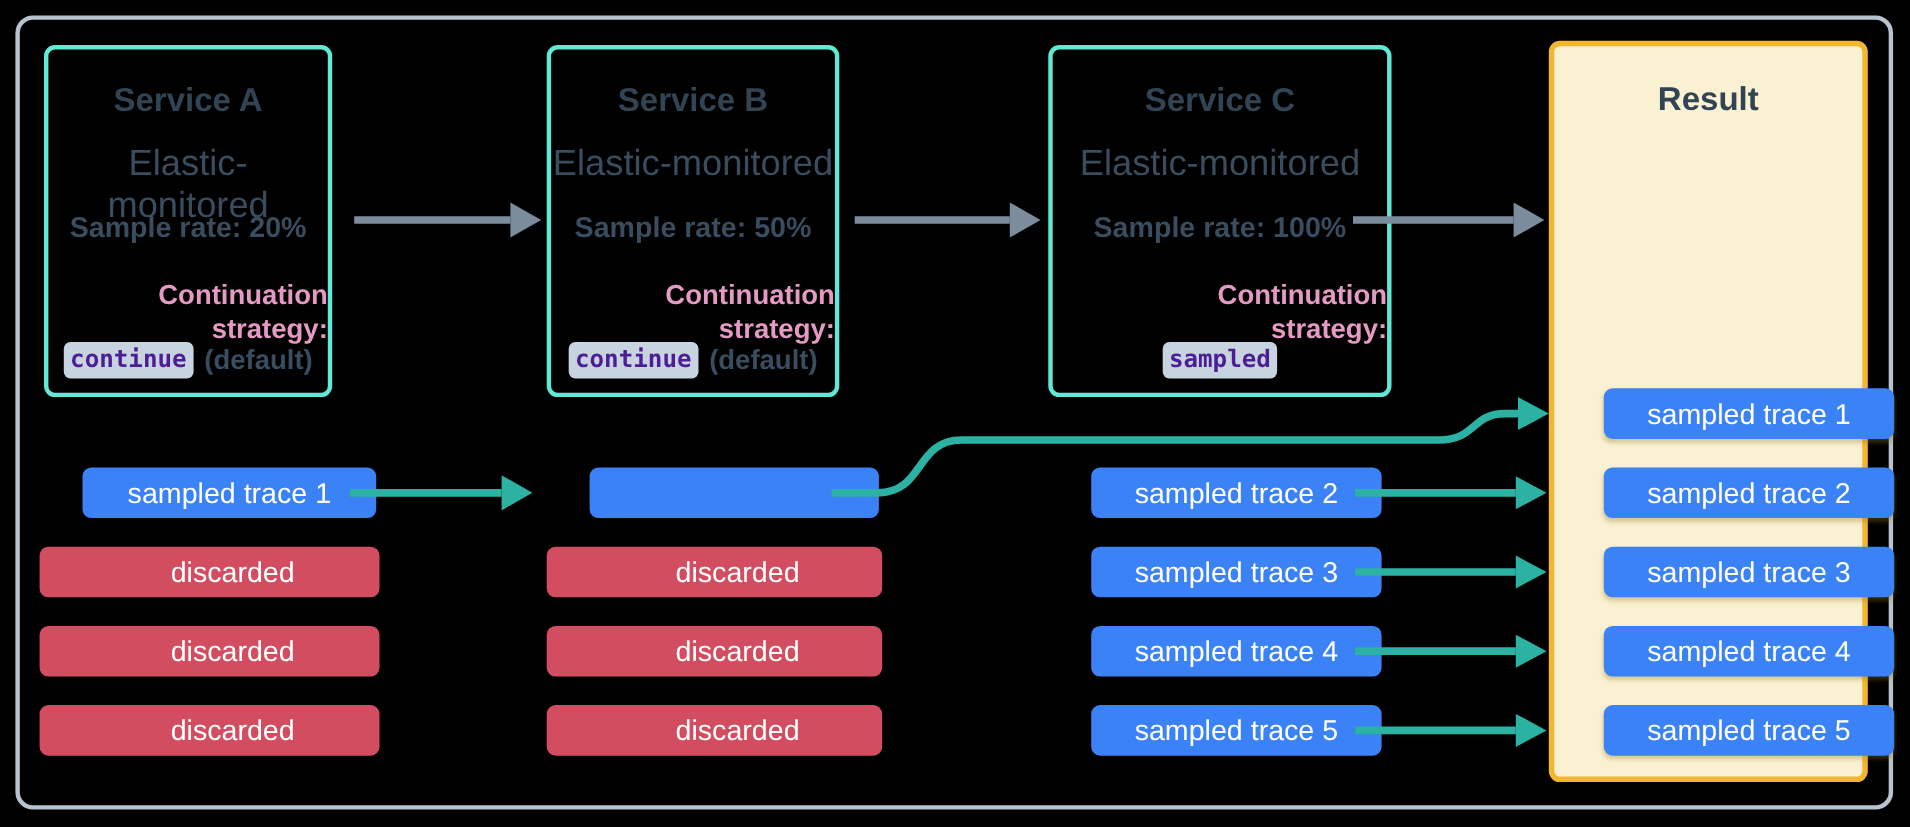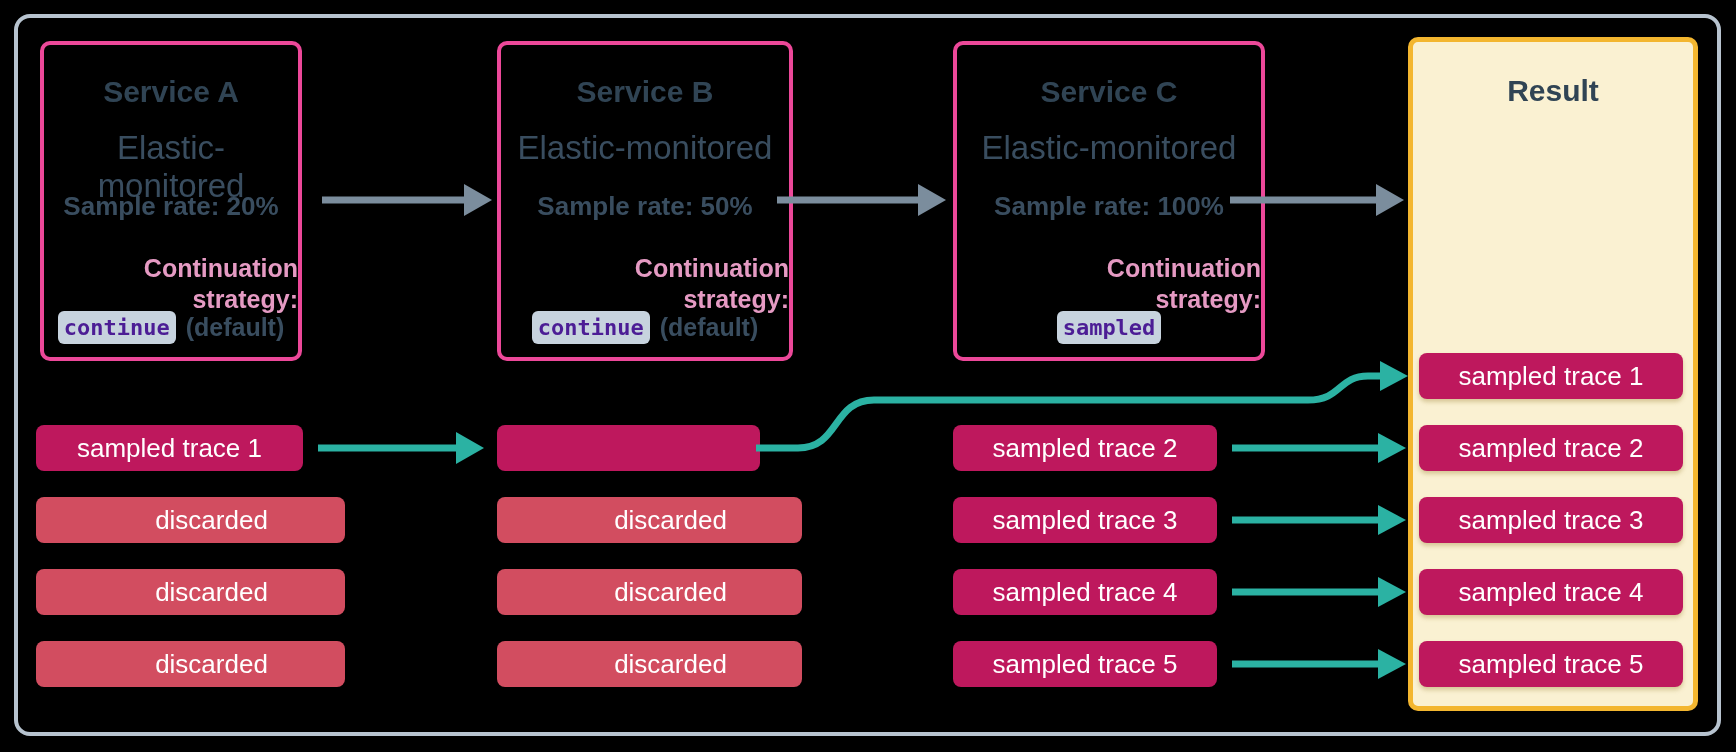--- a/index.html
+++ b/index.html
@@ -3,21 +3,21 @@
 <meta charset="utf-8">
 <style>
   html,body{margin:0;padding:0;background:#000;}
   #canvas{position:relative;width:1736px;height:752px;background:#000;overflow:hidden;
           font-family:"Liberation Sans",sans-serif;}
   
   .frame{position:absolute;left:14px;top:14px;width:1707px;height:722px;box-sizing:border-box;
          border:4px solid #b7c3cf;border-radius:16px;}
   
   .svc-box{position:absolute;top:41px;height:320px;box-sizing:border-box;
-           border:4px solid #ec4899;border-radius:10px;}
+           border:4px solid #5eead4;border-radius:10px;}
   .svc-title{position:absolute;top:30px;left:0;width:100%;text-align:center;
              font-size:30px;font-weight:bold;color:#304454;}
   .svc-sub{position:absolute;top:84px;left:0;width:100%;text-align:center;
            font-size:33px;font-weight:normal;color:#3e5468;opacity:.92;}
   .svc-rate{position:absolute;top:146px;left:0;width:100%;text-align:center;
             font-size:26px;font-weight:bold;color:#3e5468;opacity:.92;}
   .svc-strategy{position:absolute;top:208px;left:0;width:100%;text-align:right;
                 font-size:25px;font-weight:bold;color:#f9a8d4;opacity:.92;line-height:31px;}
   .svc-chiprow{position:absolute;top:266px;left:0;width:100%;text-align:center;
                font-size:25px;font-weight:bold;color:#3e5468;}
@@ -26,21 +26,21 @@
         padding:4px 6px;vertical-align:middle;}
   .chip-suffix{margin-left:10px;vertical-align:middle;opacity:.92;}
   
   .result-box{position:absolute;left:1408px;top:37px;width:290px;height:674px;box-sizing:border-box;
               border:5px solid #f3b62f;border-radius:10px;background:#faf1d2;}
   .result-title{position:absolute;top:32px;left:0;width:100%;text-align:center;
                 font-size:30px;font-weight:bold;color:#304454;}
   
   .pill{position:absolute;height:46px;border-radius:8px;color:#fff;
         font-size:26px;line-height:46px;text-align:center;white-space:nowrap;overflow:hidden;}
-  .pill.sampled{background:#be185d;}
+  .pill.sampled{background:#3b82f6;margin-left:39px;}
   .pill.discarded{background:#d24d60;padding-left:42px;}
   .pill.in-result{box-shadow:0 3px 4px rgba(150,120,40,0.35);}
   .col1{left:36px;width:267px;}
   .col2{left:497px;width:263px;}
   .col3{left:953px;width:264px;}
   .colr{left:1419px;width:264px;}
   .row0{top:353px;} .row1{top:425px;} .row2{top:497px;} .row3{top:569px;} .row4{top:641px;}
   svg.overlay{position:absolute;left:0;top:0;pointer-events:none;}
   .gray-line{stroke:#7b8d9d;stroke-width:7;fill:none;}
   .gray-head{fill:#7b8d9d;}
@@ -60,21 +60,21 @@
     <div class="svc-rate">Sample rate: 20%</div>
     <div class="svc-strategy">
       <span>Continuation</span><br>
       <span>strategy:</span>
     </div>
     <div class="svc-chiprow">
       <span class="chip">continue</span><span class="chip-suffix">(default)</span>
     </div>
   </div>
 
-  <div class="svc-box" style="left:497px;width:296px;">
+  <div class="svc-box" style="left:497px;width:266px;">
     <div class="svc-title">Service B</div>
     <div class="svc-sub">Elastic-monitored</div>
     <div class="svc-rate">Sample rate: 50%</div>
     <div class="svc-strategy">
       <span>Continuation</span><br>
       <span>strategy:</span>
     </div>
     <div class="svc-chiprow">
       <span class="chip">continue</span><span class="chip-suffix">(default)</span>
     </div>

